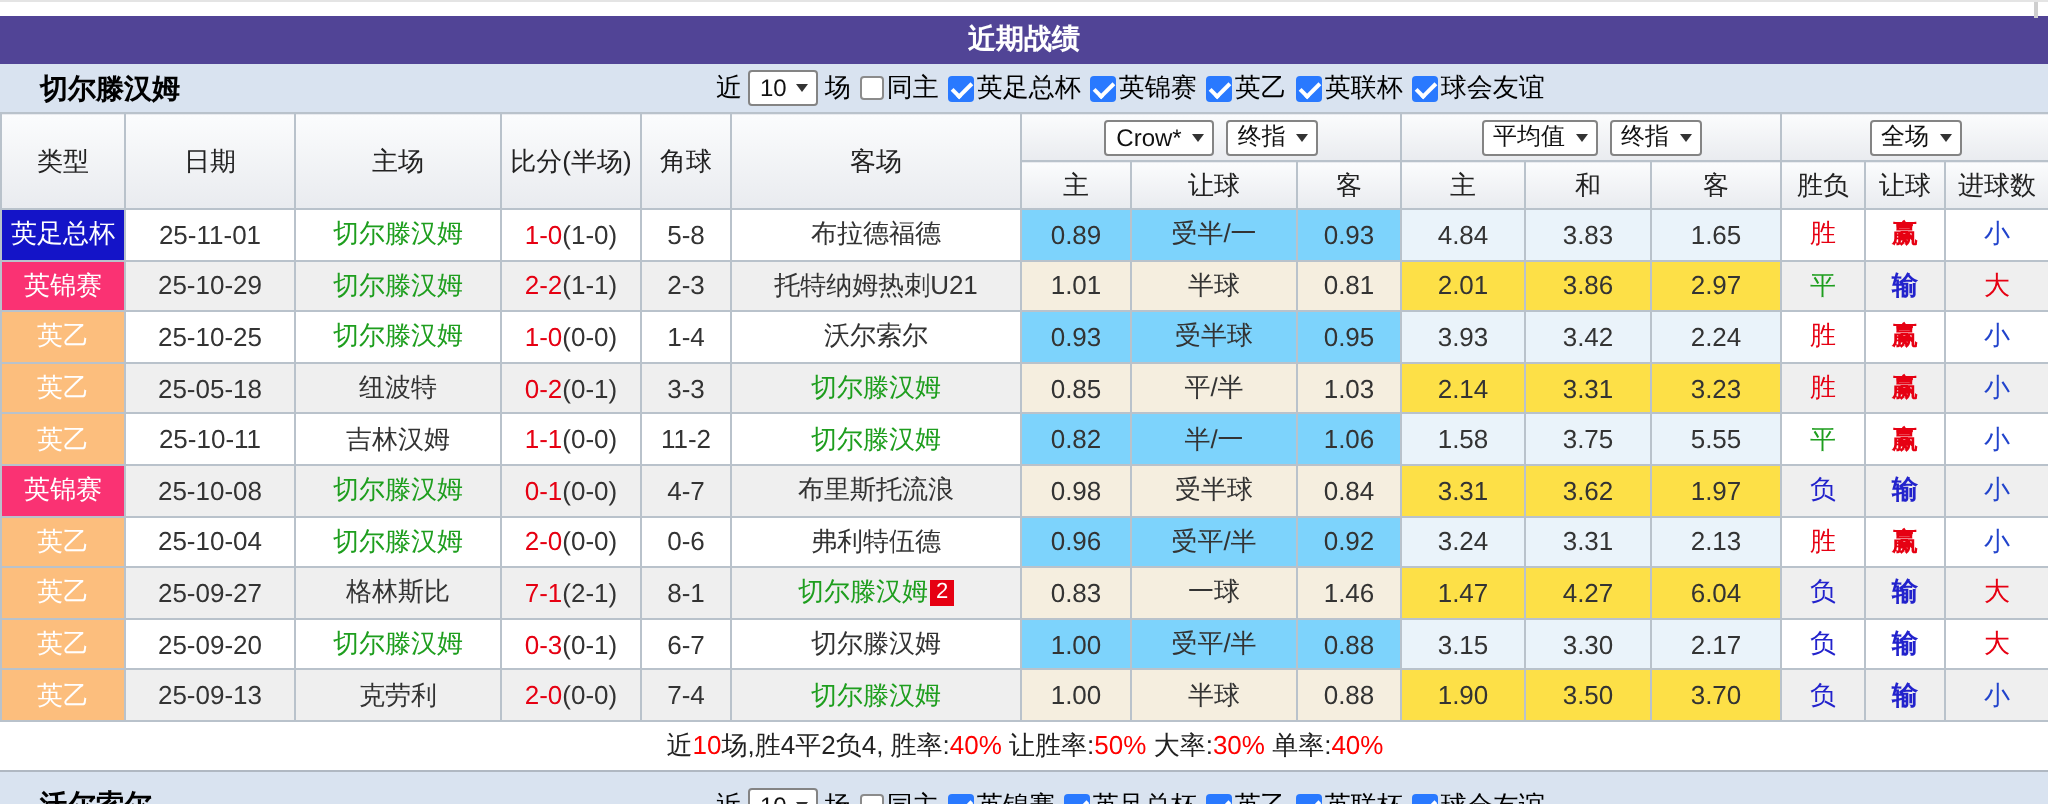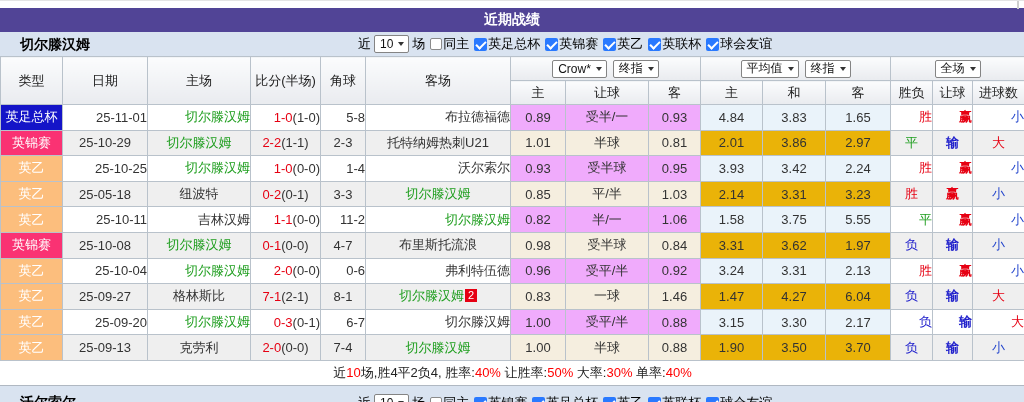--- a/index.html
+++ b/index.html
@@ -31,25 +31,25 @@
   .cb.on { background: #2979ff; }
   .cb.on::after { content: ""; position: absolute; left: 4px; top: 1px; width: 4px; height: 8px; border: solid #fff; border-width: 0 2px 2px 0; transform: rotate(45deg); }
   .cb.off { background: #fff; border: 1px solid #8b8b8b; width: 12px; height: 12px; }
   
   table { width: 1024px; border-collapse: collapse; table-layout: fixed; }
   th, td { border: 1px solid #b9c2cb; text-align: center; padding: 0; overflow: hidden; white-space: nowrap; font-weight: normal; }
   thead th { background: linear-gradient(#fbfcfd, #e9ebef); color: #222; height: 24px; }
   thead .hdr-selects { display: flex; align-items: flex-end; justify-content: center; }
   tbody tr { height: 25.6px; }
   tbody tr.even .c-plain { background: #efefef; }
-  tbody tr.odd  .c-plain { background: #ffffff; text-align: right; }
-  tbody tr.odd  .c-let { background: #f0abfc; }
+  tbody tr.odd  .c-plain { background: #ffffff; }
+  tbody tr.odd  .c-let { background: #7dd3fc; }
   tbody tr.even .c-let { background: #f5eedf; }
   tbody tr.odd  .c-avg { background: #eaf3fa; }
-  tbody tr.even .c-avg { background: #eab308; }
+  tbody tr.even .c-avg { background: #fde047; }
   td.c-type { color: #fff; }
   .t-green { color: #1e9e1e; }
   .t-dark { color: #333; }
   .sc { color: #e60012; }
   .hf { color: #333; }
   .rc-badge { display: inline-block; background: #e60012; color: #fff; font-size: 11px; line-height: 13px; padding: 0 3px; margin-left: 1px; vertical-align: 1px; }
   .bold { font-weight: bold; }
   tfoot td { border: none; border-top: 1px solid #b9c2cb; height: 25px; background: #fff; text-align: center; font-size: 13px; color: #222; }
   tfoot .red { color: #f00; }
   

